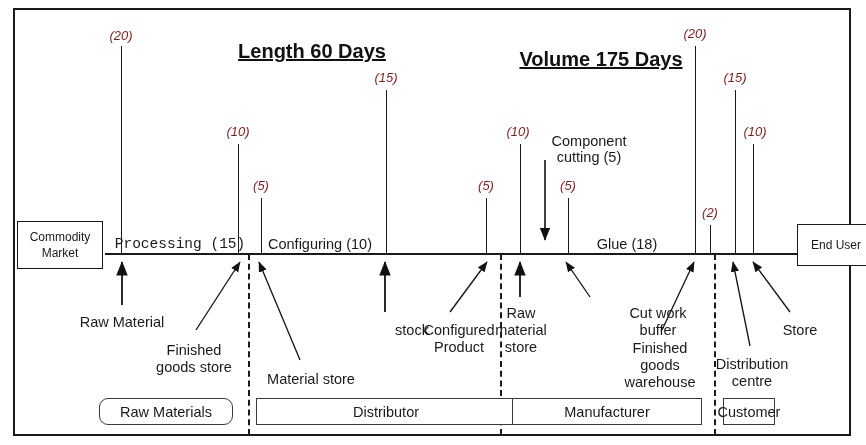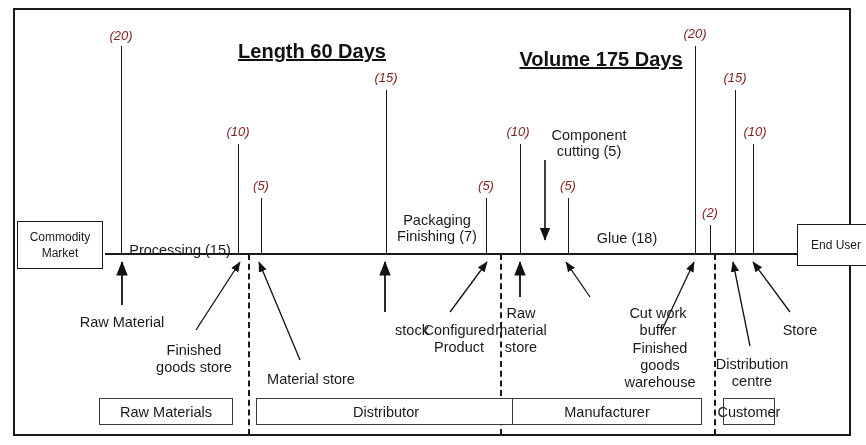--- a/index.html
+++ b/index.html
@@ -42,20 +42,21 @@
   }
   
   .proc{
     position:absolute;
     font-size:14.5px;
     color:#1a1a1a;
     transform:translateX(-50%);
     text-align:center;
     line-height:16px;
     white-space:pre;
+    margin-top:6px;
   }
   
   .heading{
     position:absolute;
     font-size:20px;
     font-weight:bold;
     color:#111;
     transform:translateX(-50%);
     white-space:nowrap;
     text-decoration:underline;
@@ -137,23 +138,22 @@
   <div class="tickval" style="left:261px;top:178px;">(5)</div>
   <div class="tickval" style="left:386px;top:70px;">(15)</div>
   <div class="tickval" style="left:486px;top:178px;">(5)</div>
   <div class="tickval" style="left:518px;top:124px;">(10)</div>
   <div class="tickval" style="left:568px;top:178px;">(5)</div>
   <div class="tickval" style="left:695px;top:26px;">(20)</div>
   <div class="tickval" style="left:710px;top:205px;">(2)</div>
   <div class="tickval" style="left:735px;top:70px;">(15)</div>
   <div class="tickval" style="left:755px;top:124px;">(10)</div>
 
-  <div class="proc" style="left:180px;top:242px;">Processing (15)</div>
-  <div class="proc" style="left:437px;top:212px;">Packaging
-Finishing (7)</div>
+  <div class="proc" style="left:180px;top:230px;font-family:Liberation Mono, monospace;">Processing (15)</div>
+  <div class="proc" style="left:320px;top:230px;">Configuring (10)</div>
   <div class="proc" style="left:627px;top:230px;">Glue (18)</div>
   <div class="proc" style="left:589px;top:127px;">Component
 cutting (5)</div>
 
   <div class="partybox" style="left:17px;top:221px;width:86px;height:48px;">Commodity
 Market</div>
   <div class="partybox" style="left:757px;top:224px;width:78px;height:42px;margin-left:40px;">End User</div>
 
   <div class="divider" style="left:248px;top:254px;height:181px;"></div>
   <div class="divider" style="left:500px;top:254px;height:181px;"></div>
@@ -171,21 +171,21 @@
 store</div>
   <div class="callout" style="left:623px;top:305px;margin-left:35px;">Cut work
 buffer</div>
   <div class="callout" style="left:660px;top:340px;">Finished
 goods
 warehouse</div>
   <div class="callout" style="left:752px;top:356px;">Distribution
 centre</div>
   <div class="callout" style="left:800px;top:322px;">Store</div>
 
-  <div class="tierbox" style="left:99px;top:398px;width:134px;height:27px;">Raw Materials</div>
+  <div class="tierbox" style="left:99px;top:398px;width:134px;height:27px;border-radius:9px;">Raw Materials</div>
   <div class="tierbox" style="left:256px;top:398px;width:260px;height:27px;">Distributor</div>
   <div class="tierbox" style="left:512px;top:398px;width:190px;height:27px;">Manufacturer</div>
   <div class="tierbox" style="left:723px;top:398px;width:52px;height:27px;">Customer</div>
 
   <svg id="leaders" viewBox="0 0 866 445">
     <defs>
       <marker id="ah" markerWidth="9" markerHeight="9" refX="7.5" refY="3.2" orient="auto">
         <path d="M0,0 L8,3.2 L0,6.4 z" fill="#111"></path>
       </marker>
       <marker id="ahd" markerWidth="9" markerHeight="9" refX="7.5" refY="3.2" orient="auto">

